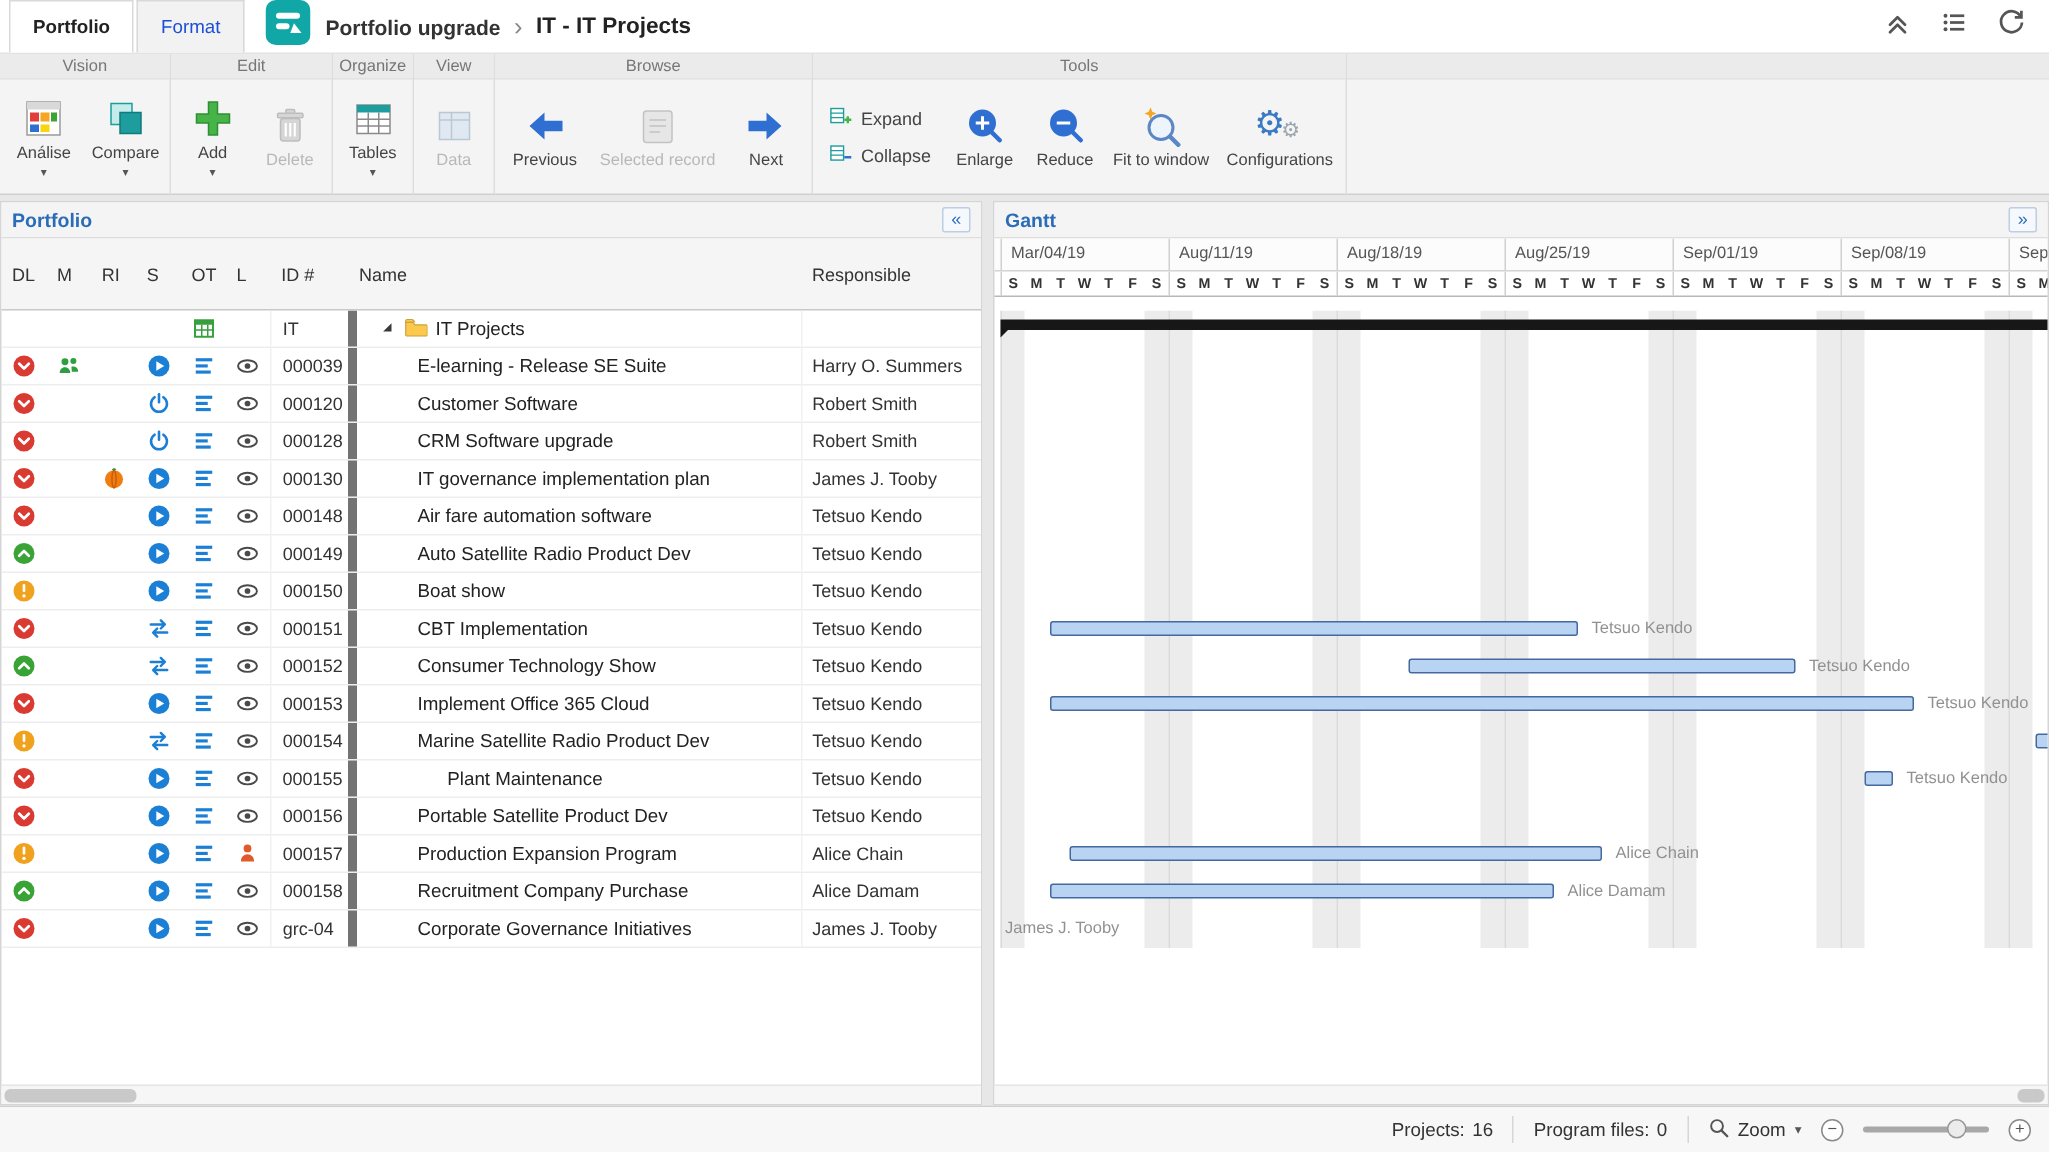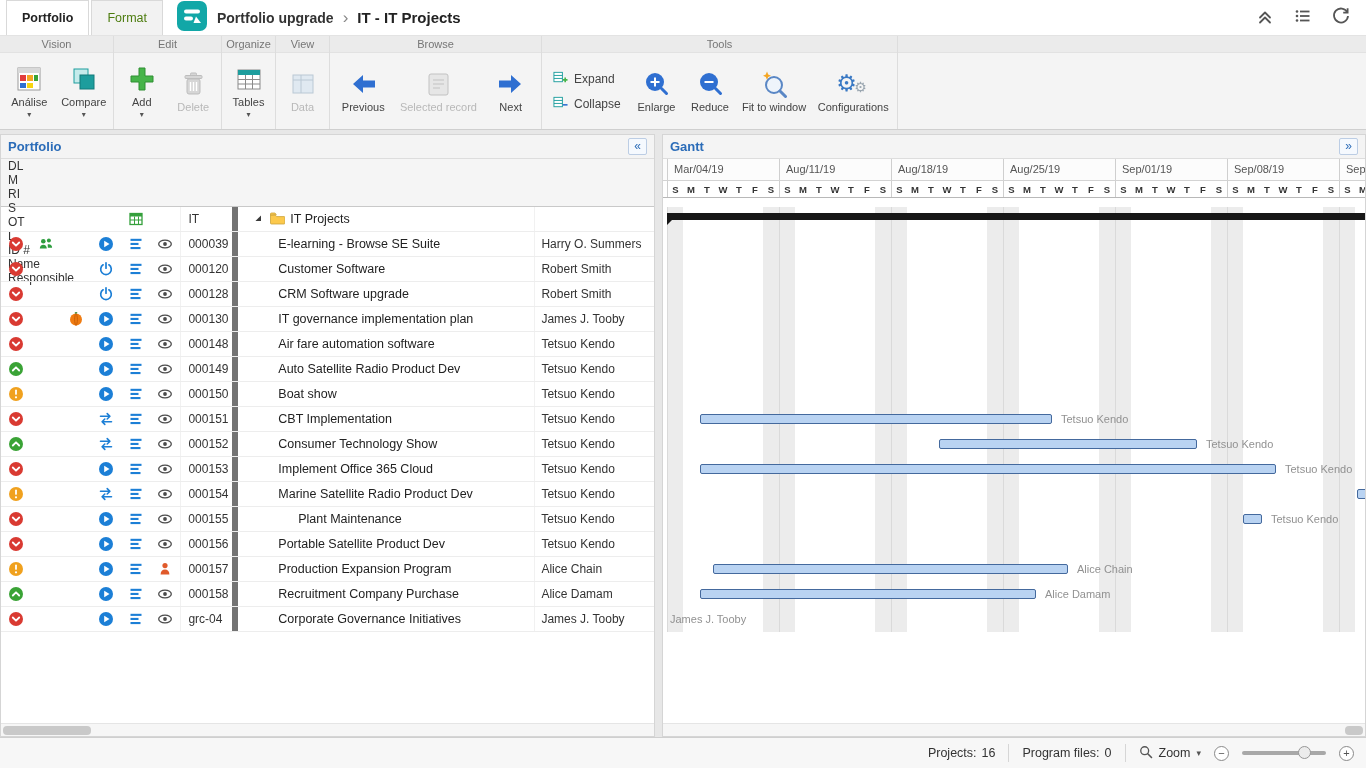--- a/index.html
+++ b/index.html
@@ -3,21 +3,21 @@
 <meta charset="utf-8">
 <style>
   * { margin:0; padding:0; box-sizing:border-box; }
   html,body { width:1366px; height:768px; overflow:hidden; background:#fff;
               font-family:"Liberation Sans", sans-serif; }
   .app { position:relative; width:1366px; height:768px; }
 
   
   .titlebar { position:absolute; top:0; left:0; right:0; height:36px; background:#fff; display:flex; align-items:center; border-bottom:1px solid #e3e3e3; }
   .file-tabs { display:flex; height:36px; margin-left:6px; }
-  .file-tab { padding:0 15px; height:35px; display:flex; align-items:center; font-size:12.5px; color:#4d7c0f; background:#f2f2f2; border:1px solid #d9d9d9; border-bottom:none; margin-right:2px; }
+  .file-tab { padding:0 15px; height:35px; display:flex; align-items:center; font-size:12.5px; color:#1d4ed8; background:#f2f2f2; border:1px solid #d9d9d9; border-bottom:none; margin-right:2px; }
   .file-tab.active { background:#fff; font-weight:bold; color:#222; }
   .logo { margin-left:12px; flex:0 0 auto; }
   .breadcrumb { display:flex; align-items:center; margin-left:10px; gap:9px; }
   .bc-root { font-size:14px; font-weight:bold; color:#333; }
   .bc-sep { color:#888; font-size:17px; }
   .bc-current { font-size:15px; font-weight:bold; color:#222; }
   .title-actions { margin-left:auto; display:flex; gap:20px; padding-right:16px; align-items:center; }
 
   
   .ribbon { position:absolute; top:36px; left:0; right:0; height:94px; background:#f4f4f4; border-bottom:1px solid #cfcfcf; }
@@ -41,21 +41,21 @@
   .main { position:absolute; top:130px; left:0; right:0; bottom:31px; background:#e7e7e7; }
   .panel { position:absolute; top:4px; bottom:0; background:#fff; border:1px solid #d5d5d5; }
   .panel.left { left:0; width:655px; }
   .panel.right { left:662px; right:0; }
   .splitter { position:absolute; top:4px; bottom:0; left:655px; width:7px; background:#e7e7e7; cursor:col-resize; }
   .panel-header { height:24px; background:#f4f4f4; border-bottom:1px solid #ddd; display:flex; align-items:center; padding:0 7px; }
   .panel-title { color:#2b6cb8; font-weight:bold; font-size:13px; }
   .panel-collapse { margin-left:auto; width:19px; height:17px; border:1px solid #bccde4; background:#f5f9fe; color:#2b6cb8; font-size:12px; line-height:14px; text-align:center; border-radius:2px; }
 
   
-  .thead { position:absolute; top:24px; left:0; right:0; height:48px; background:#f5f5f5; border-bottom:1px solid #c9c9c9; display:flex;flex-direction:column; }
+  .thead { position:absolute; top:24px; left:0; right:0; height:48px; background:#f5f5f5; border-bottom:1px solid #c9c9c9; display:flex; }
   .th { display:flex; align-items:center; padding-left:7px; font-size:12px; color:#333; }
   .tbody { position:absolute; top:72px; left:0; right:0; bottom:13px; overflow:hidden; }
   .trow { display:flex; height:25px; border-bottom:1px solid #ededed; align-items:stretch; }
   .td { display:flex; align-items:center; overflow:hidden; }
   .td.center { justify-content:center; }
   .td-id { padding-left:7px; font-size:12px; color:#333; border-left:1px solid #f1f1f1; }
   .td-name { font-size:12.5px; color:#222; border-left:6px solid #737373; }
   .td-resp { padding-left:6px; font-size:12px; color:#333; border-left:1px solid #f1f1f1; }
   .grp-name { display:flex; align-items:center; gap:5px; padding-left:14px; font-size:12.5px; color:#222; }
   .hscroll { position:absolute; left:0; right:0; bottom:0; height:13px; background:#f6f6f6; border-top:1px solid #e5e5e5; }
@@ -406,21 +406,21 @@
                 </g>
               </svg>
             </div>
             <div class="td center" style="width:30px">
               <svg width="16" height="16" viewBox="0 0 16 16">
                 <ellipse cx="8" cy="8" rx="6.3" ry="3.9" fill="none" stroke="#4a4a4a" stroke-width="1.3"></ellipse>
                 <circle cx="8" cy="8" r="1.9" fill="#4a4a4a"></circle>
               </svg>
             </div>
             <div class="td td-id" style="width:52px">000039</div>
-            <div class="td td-name" style="width:303px; padding-left:40px">E-learning - Browse SE Suite</div>
+            <div class="td td-name" style="width:303px; padding-left:40px">E-learning - Release SE Suite</div>
             <div class="td td-resp" style="width:120px">Harry O. Summers</div>
           </div>
           <div class="trow">
             <div class="td center" style="width:30px">
               <svg width="16" height="16" viewBox="0 0 16 16">
                 <circle cx="8" cy="8" r="7" fill="#d93a32"></circle>
                 <path d="M4.8 6.5 8 9.7l3.2-3.2" fill="none" stroke="#fff" stroke-width="1.8" stroke-linecap="round" stroke-linejoin="round"></path>
               </svg>
             </div>
             <div class="td center" style="width:30px"></div>

